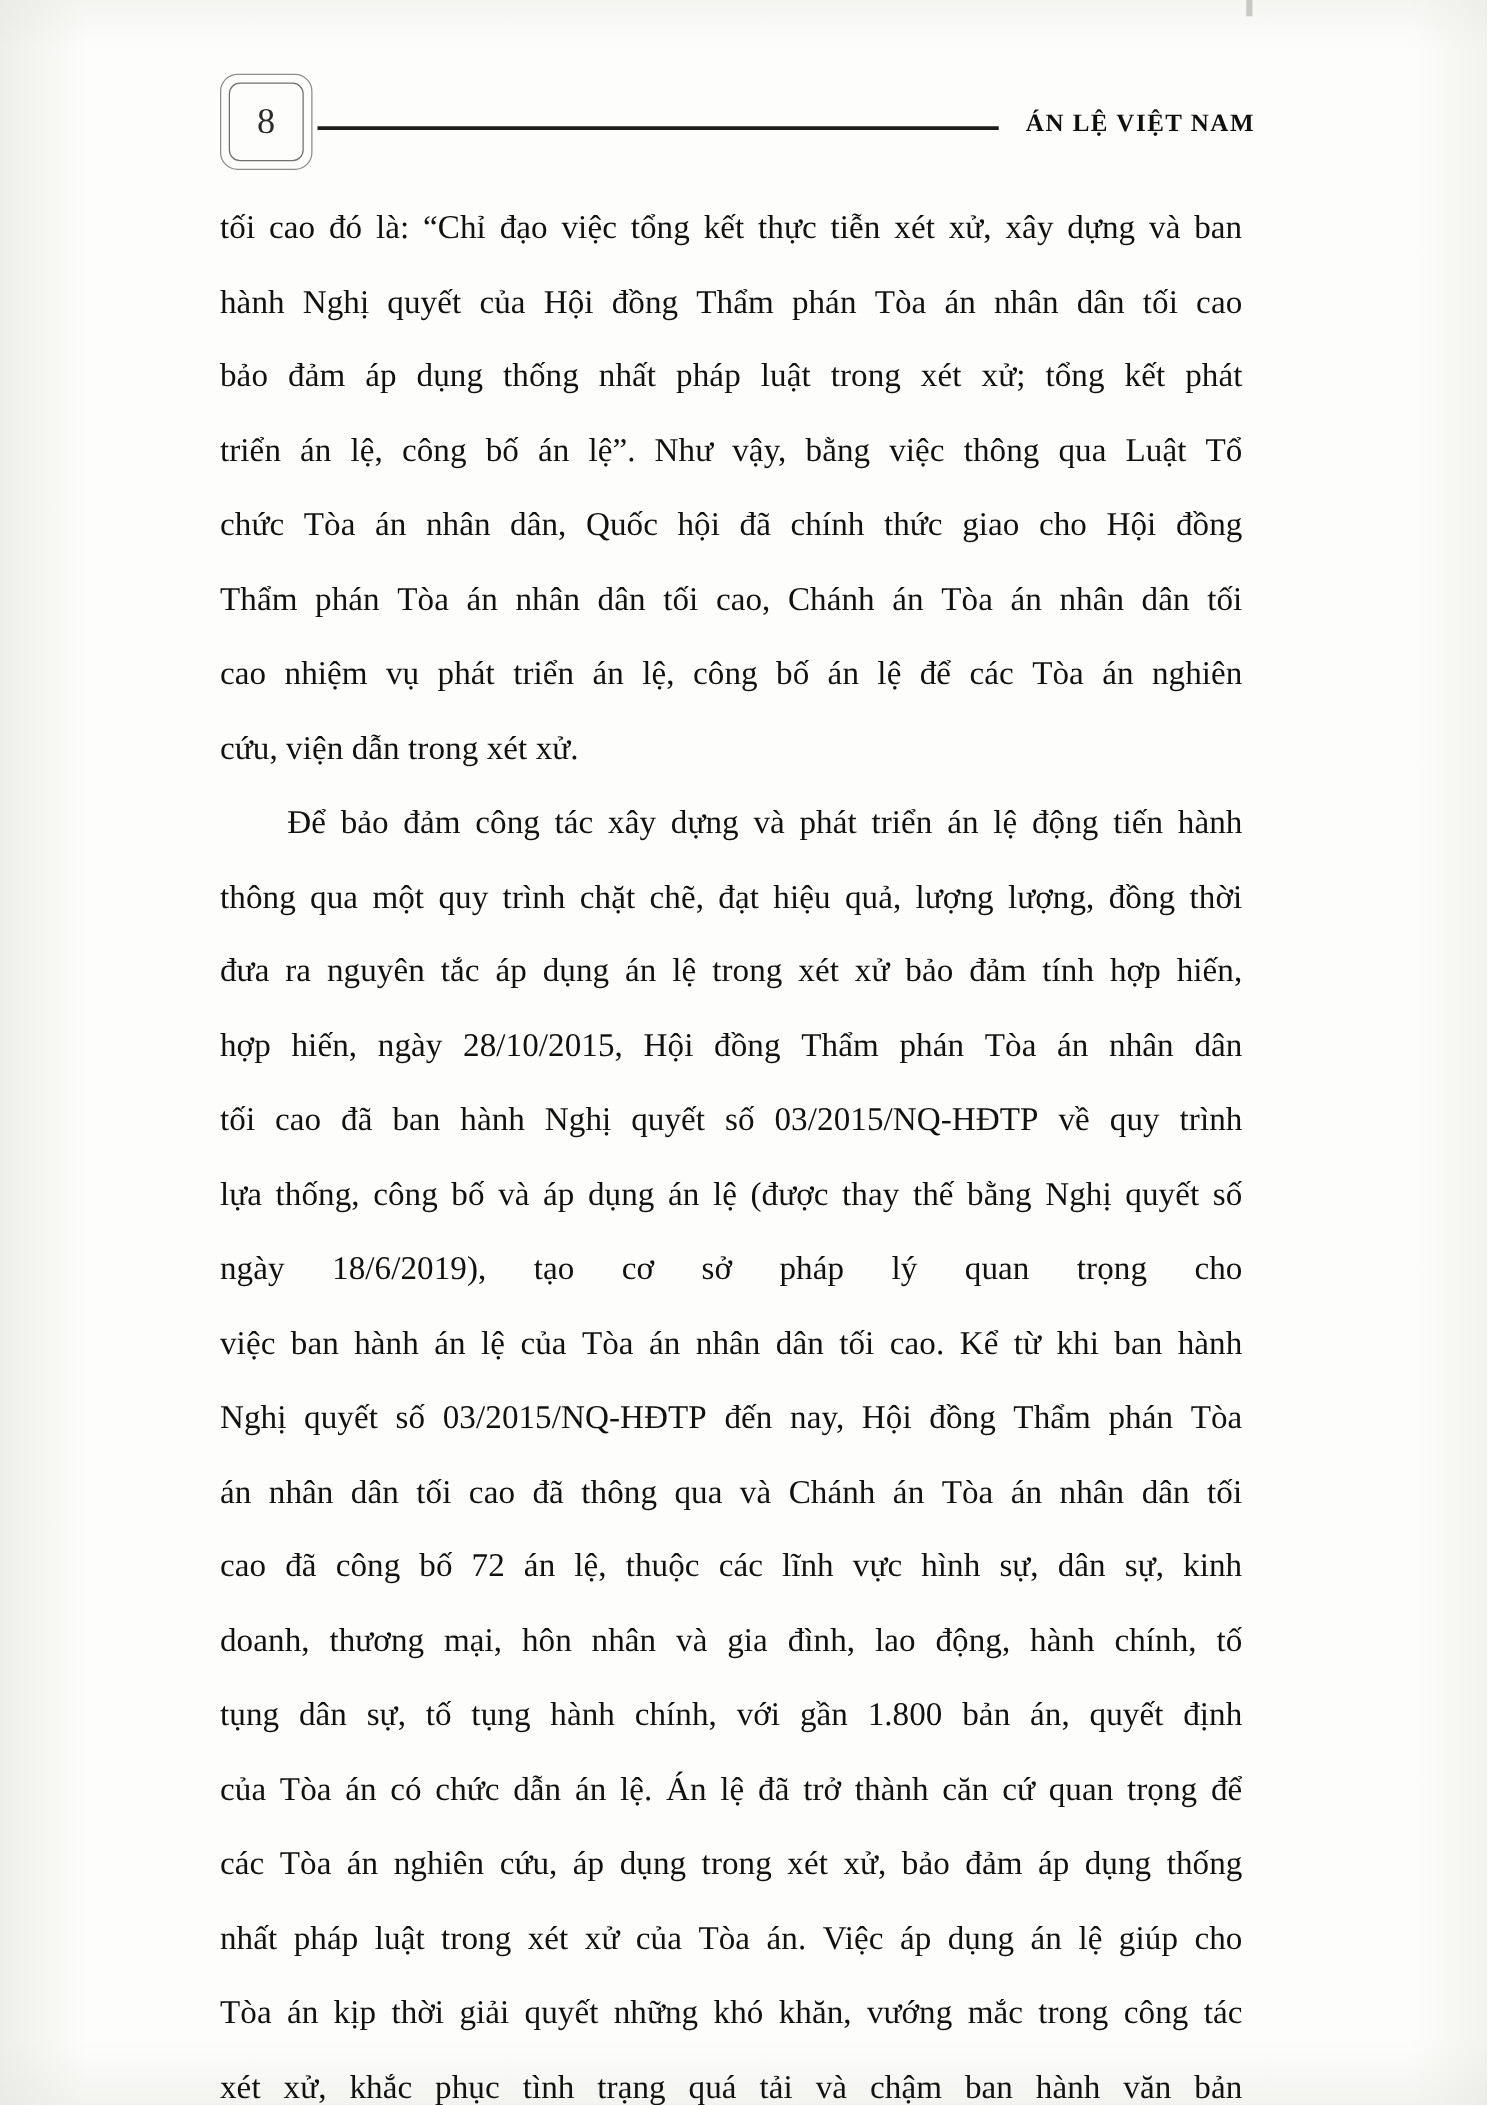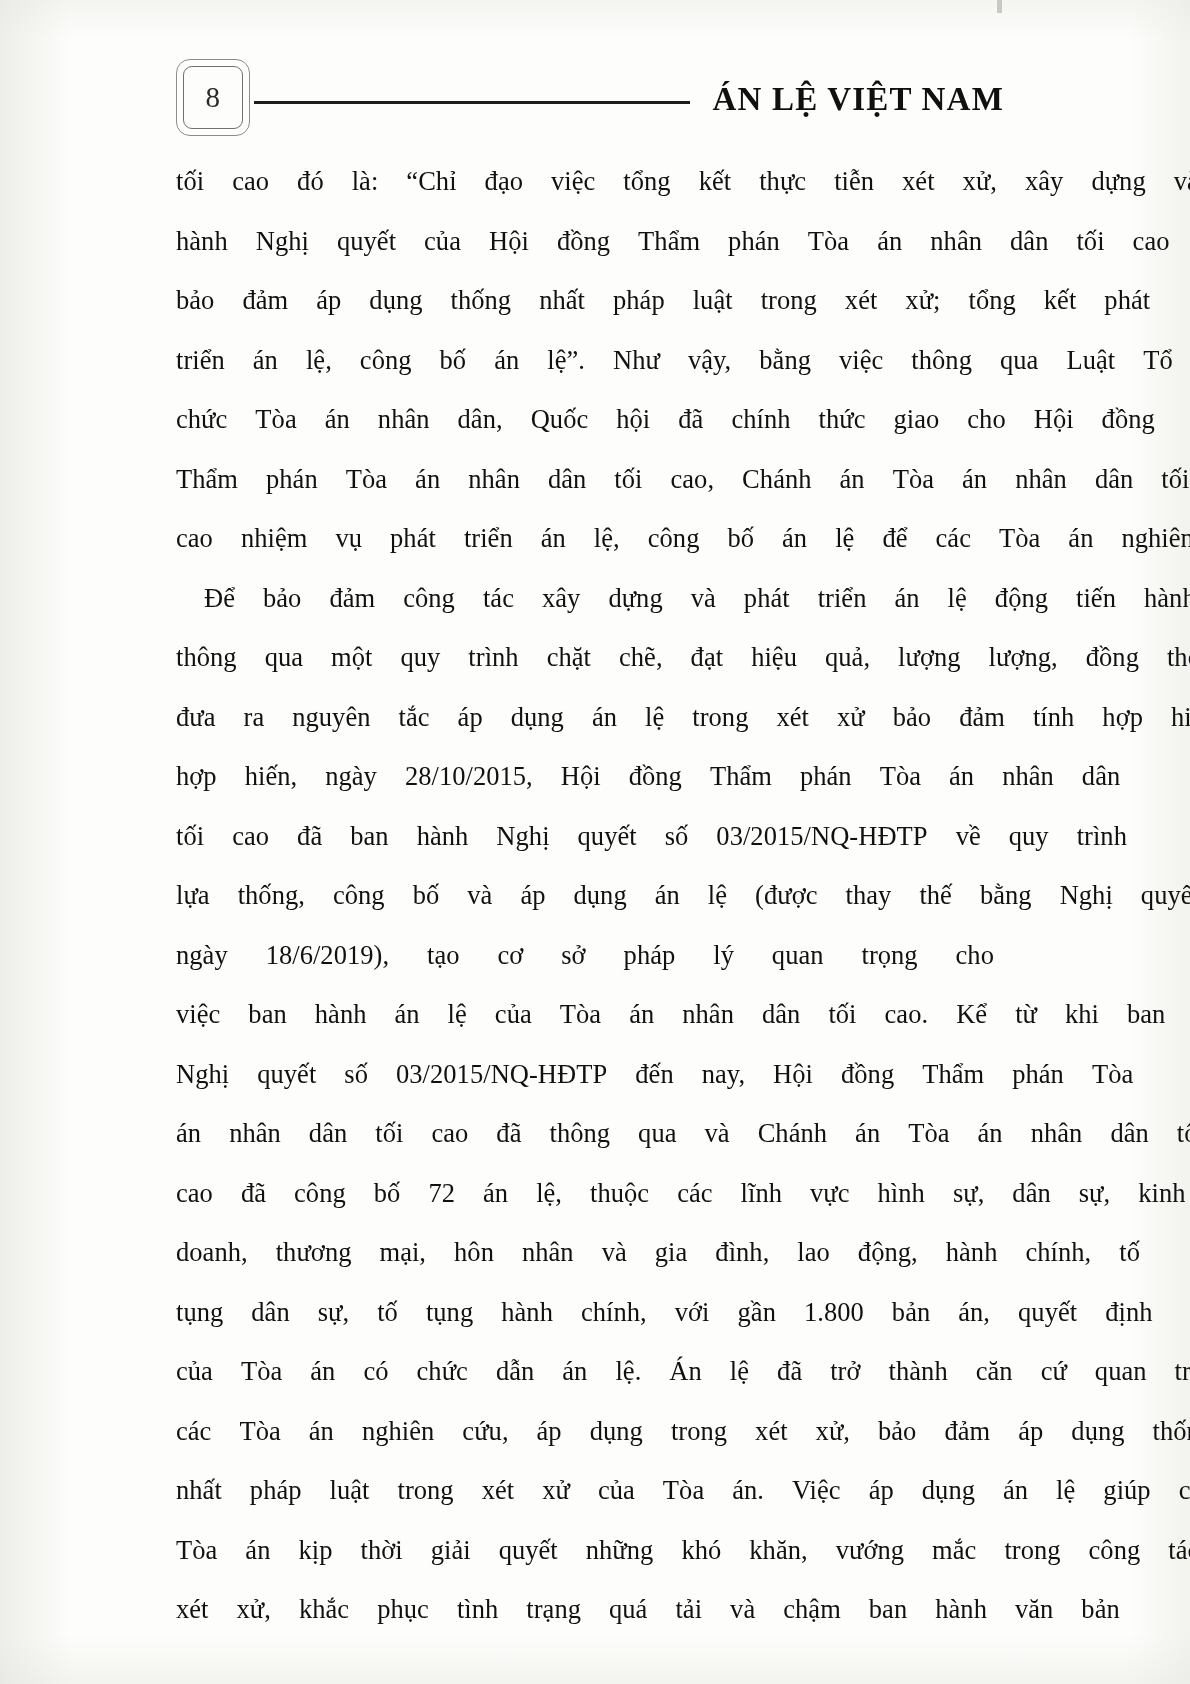--- a/index.html
+++ b/index.html
@@ -87,21 +87,21 @@
     flex: 1 1 auto;
     height: 0;
     margin: 4px 22px 0 4px;
     border-top: 3.2px solid #1d1d1d;
     border-bottom: 0;
     transform: translateY(3px);
   }
 
   .header-title {
     flex: 0 0 auto;
-    font-size: 33px;
+    font-size: 20px;
     font-weight: bold;
     letter-spacing: 1.2px;
     color: #101010;
     white-space: nowrap;
     transform: translateY(2px);
     text-align: right;
   }
 
   
   .body-text {
@@ -119,21 +119,20 @@
   }
 
   .line {
     display: flex;
     justify-content: space-between;
     font-size: 26.5px;
     line-height: 59.5px;
     color: #111111;
     white-space: pre;
     letter-spacing: 0.05px;
-    gap: 28px;
   }
   .line.last {
     justify-content: flex-start;
   }
   .line > span {
     display: inline-block;
   }
   .line.last > span,
   .line.indent.last > span {
     white-space: pre;
@@ -161,20 +160,21 @@
 
   <div class="body-text">
       <div class="para">
         <div class="line"><span>tối</span><span>cao</span><span>đó</span><span>là:</span><span>“Chỉ</span><span>đạo</span><span>việc</span><span>tổng</span><span>kết</span><span>thực</span><span>tiễn</span><span>xét</span><span>xử,</span><span>xây</span><span>dựng</span><span>và</span><span>ban</span></div>
         <div class="line"><span>hành</span><span>Nghị</span><span>quyết</span><span>của</span><span>Hội</span><span>đồng</span><span>Thẩm</span><span>phán</span><span>Tòa</span><span>án</span><span>nhân</span><span>dân</span><span>tối</span><span>cao</span></div>
         <div class="line"><span>bảo</span><span>đảm</span><span>áp</span><span>dụng</span><span>thống</span><span>nhất</span><span>pháp</span><span>luật</span><span>trong</span><span>xét</span><span>xử;</span><span>tổng</span><span>kết</span><span>phát</span></div>
         <div class="line"><span>triển</span><span>án</span><span>lệ,</span><span>công</span><span>bố</span><span>án</span><span>lệ”.</span><span>Như</span><span>vậy,</span><span>bằng</span><span>việc</span><span>thông</span><span>qua</span><span>Luật</span><span>Tổ</span></div>
         <div class="line"><span>chức</span><span>Tòa</span><span>án</span><span>nhân</span><span>dân,</span><span>Quốc</span><span>hội</span><span>đã</span><span>chính</span><span>thức</span><span>giao</span><span>cho</span><span>Hội</span><span>đồng</span></div>
         <div class="line"><span>Thẩm</span><span>phán</span><span>Tòa</span><span>án</span><span>nhân</span><span>dân</span><span>tối</span><span>cao,</span><span>Chánh</span><span>án</span><span>Tòa</span><span>án</span><span>nhân</span><span>dân</span><span>tối</span></div>
         <div class="line"><span>cao</span><span>nhiệm</span><span>vụ</span><span>phát</span><span>triển</span><span>án</span><span>lệ,</span><span>công</span><span>bố</span><span>án</span><span>lệ</span><span>để</span><span>các</span><span>Tòa</span><span>án</span><span>nghiên</span></div>
+        <div class="line last"><span>cứu, viện dẫn trong xét xử.</span></div>
       </div>
       <div class="para">
         <div class="line"><span class="lead-indent"></span><span>Để</span><span>bảo</span><span>đảm</span><span>công</span><span>tác</span><span>xây</span><span>dựng</span><span>và</span><span>phát</span><span>triển</span><span>án</span><span>lệ</span><span>động</span><span>tiến</span><span>hành</span></div>
         <div class="line"><span>thông</span><span>qua</span><span>một</span><span>quy</span><span>trình</span><span>chặt</span><span>chẽ,</span><span>đạt</span><span>hiệu</span><span>quả,</span><span>lượng</span><span>lượng,</span><span>đồng</span><span>thời</span></div>
         <div class="line"><span>đưa</span><span>ra</span><span>nguyên</span><span>tắc</span><span>áp</span><span>dụng</span><span>án</span><span>lệ</span><span>trong</span><span>xét</span><span>xử</span><span>bảo</span><span>đảm</span><span>tính</span><span>hợp</span><span>hiến,</span></div>
         <div class="line"><span>hợp</span><span>hiến,</span><span>ngày</span><span>28/10/2015,</span><span>Hội</span><span>đồng</span><span>Thẩm</span><span>phán</span><span>Tòa</span><span>án</span><span>nhân</span><span>dân</span></div>
         <div class="line"><span>tối</span><span>cao</span><span>đã</span><span>ban</span><span>hành</span><span>Nghị</span><span>quyết</span><span>số</span><span>03/2015/NQ-HĐTP</span><span>về</span><span>quy</span><span>trình</span></div>
         <div class="line"><span>lựa</span><span>thống,</span><span>công</span><span>bố</span><span>và</span><span>áp</span><span>dụng</span><span>án</span><span>lệ</span><span>(được</span><span>thay</span><span>thế</span><span>bằng</span><span>Nghị</span><span>quyết</span><span>số</span></div>
         <div class="line"><span>ngày</span><span>18/6/2019),</span><span>tạo</span><span>cơ</span><span>sở</span><span>pháp</span><span>lý</span><span>quan</span><span>trọng</span><span>cho</span></div>
         <div class="line"><span>việc</span><span>ban</span><span>hành</span><span>án</span><span>lệ</span><span>của</span><span>Tòa</span><span>án</span><span>nhân</span><span>dân</span><span>tối</span><span>cao.</span><span>Kể</span><span>từ</span><span>khi</span><span>ban</span><span>hành</span></div>

